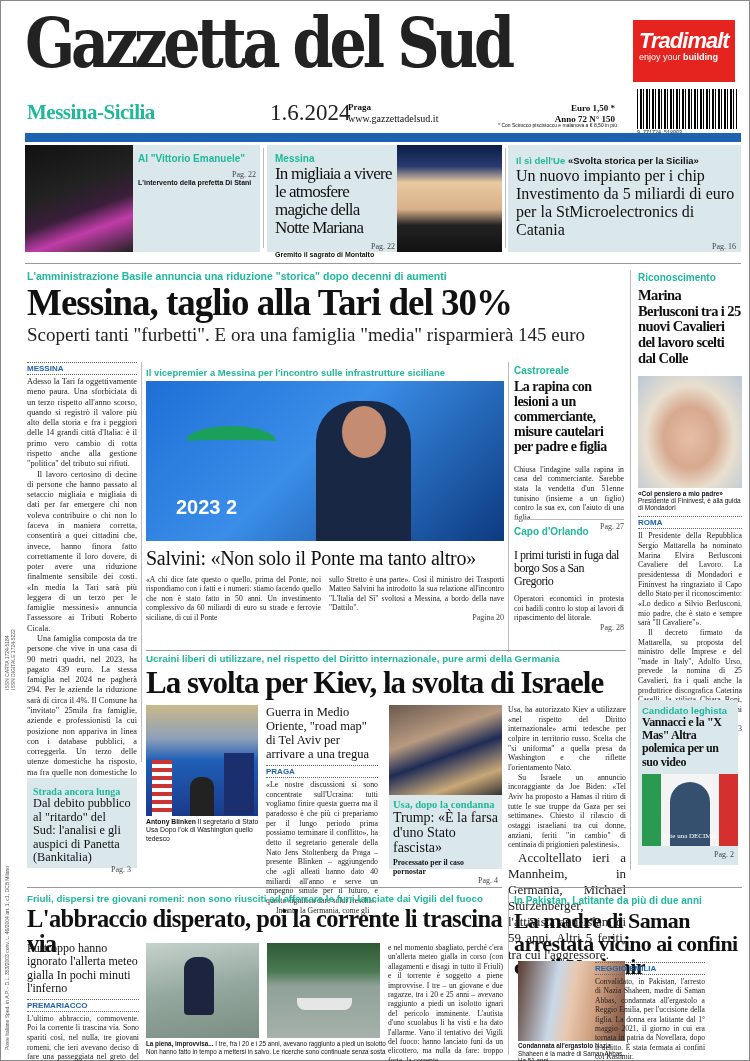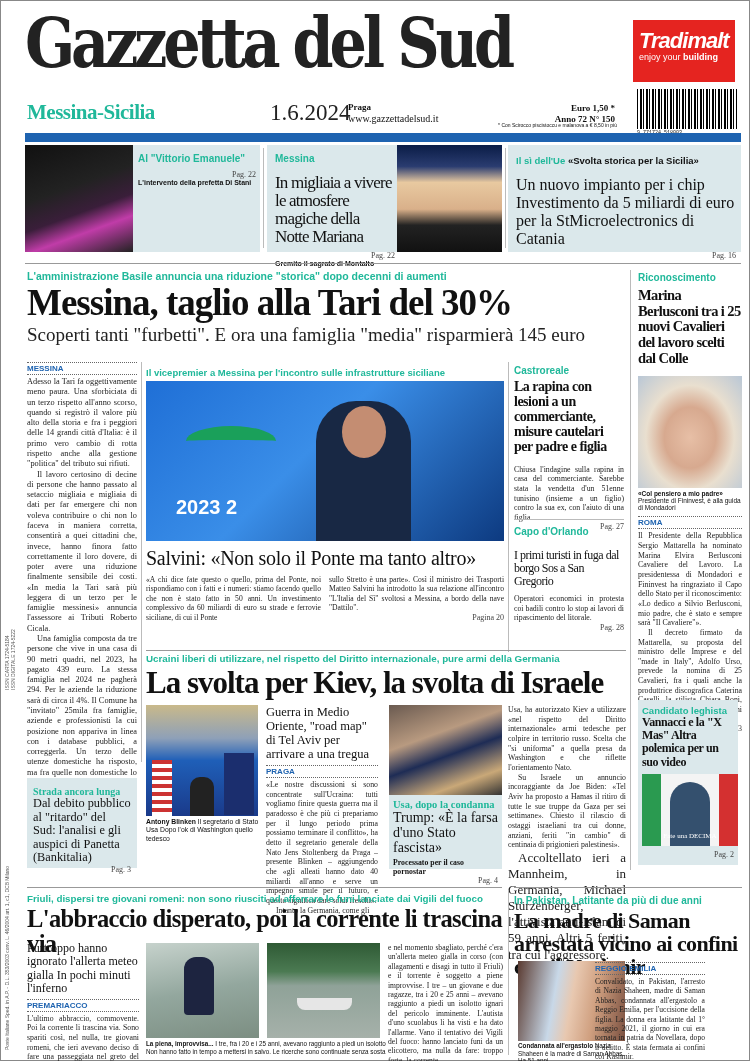--- a/index.html
+++ b/index.html
@@ -14,21 +14,21 @@
 .day{position:absolute;left:348px;top:103px;font-size:9px;font-weight:bold;line-height:1.1}
 .site{position:absolute;left:348px;top:113px;font-size:10px}
 .price{position:absolute;left:470px;top:103px;width:145px;text-align:right;font-size:9px;font-weight:bold;line-height:1.2}
 .pricenote{position:absolute;left:460px;top:122px;width:157px;text-align:right;font-family:"Liberation Sans",sans-serif;font-size:5px}
 .barcode{position:absolute;left:637px;top:89px;width:100px;height:40px;background:repeating-linear-gradient(90deg,#000 0 1px,#fff 1px 3px,#000 3px 5px,#fff 5px 6px)}
 .barcode-num{position:absolute;left:637px;top:130px;font-size:5px;font-family:"Liberation Mono",monospace}
 .bluebar{position:absolute;left:25px;top:133px;width:716px;height:9px;background:#1e63b0}
 .topbox{position:absolute;top:145px;height:107px;background:#dbe8eb}
 .kicker{font-family:"Liberation Sans",sans-serif;font-weight:bold;color:#20b89a;font-size:10px}
 .tb-head{font-size:17px;line-height:1.05;font-weight:bold;margin-top:2px}
-.tb-head2{font-size:17px;line-height:1.05;margin-top:10px}
+.tb-head2{font-size:17px;line-height:1.05;margin-top:1px}
 .pag{font-size:8px;color:#444;text-align:right}
 .cap{font-family:"Liberation Sans",sans-serif;font-size:7px;font-weight:bold}
 .img{position:absolute;overflow:hidden}
 .hr{position:absolute;height:1px;background:#999}
 .vr{position:absolute;width:1px;background:#bbb}
 .body{font-size:8.3px;line-height:1.24;text-align:justify;color:#222}
 .loc{font-family:"Liberation Sans",sans-serif;font-weight:bold;font-size:8px;color:#1e63b0;border-bottom:1px dotted #666;border-top:1px dotted #666;padding:1px 0}
 .big{font-weight:bold;letter-spacing:-1px;line-height:1}
 </style>
 </head>

